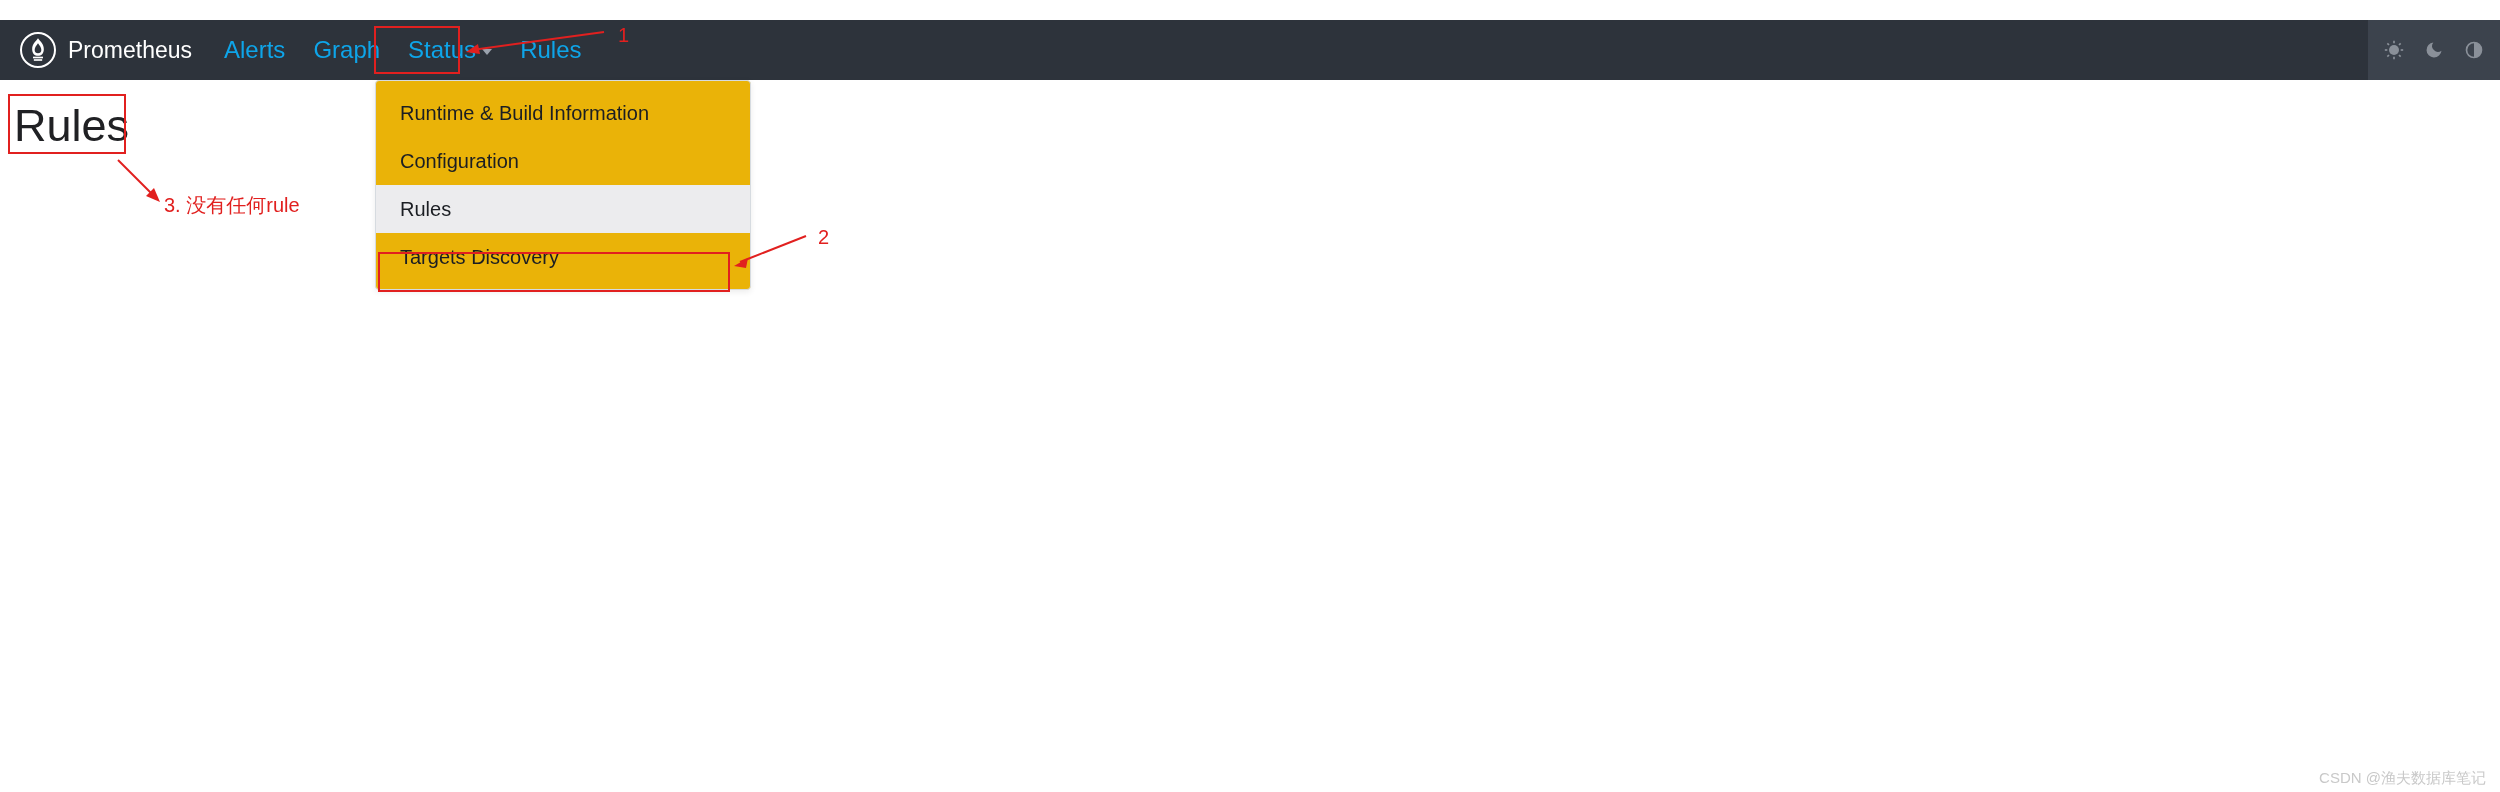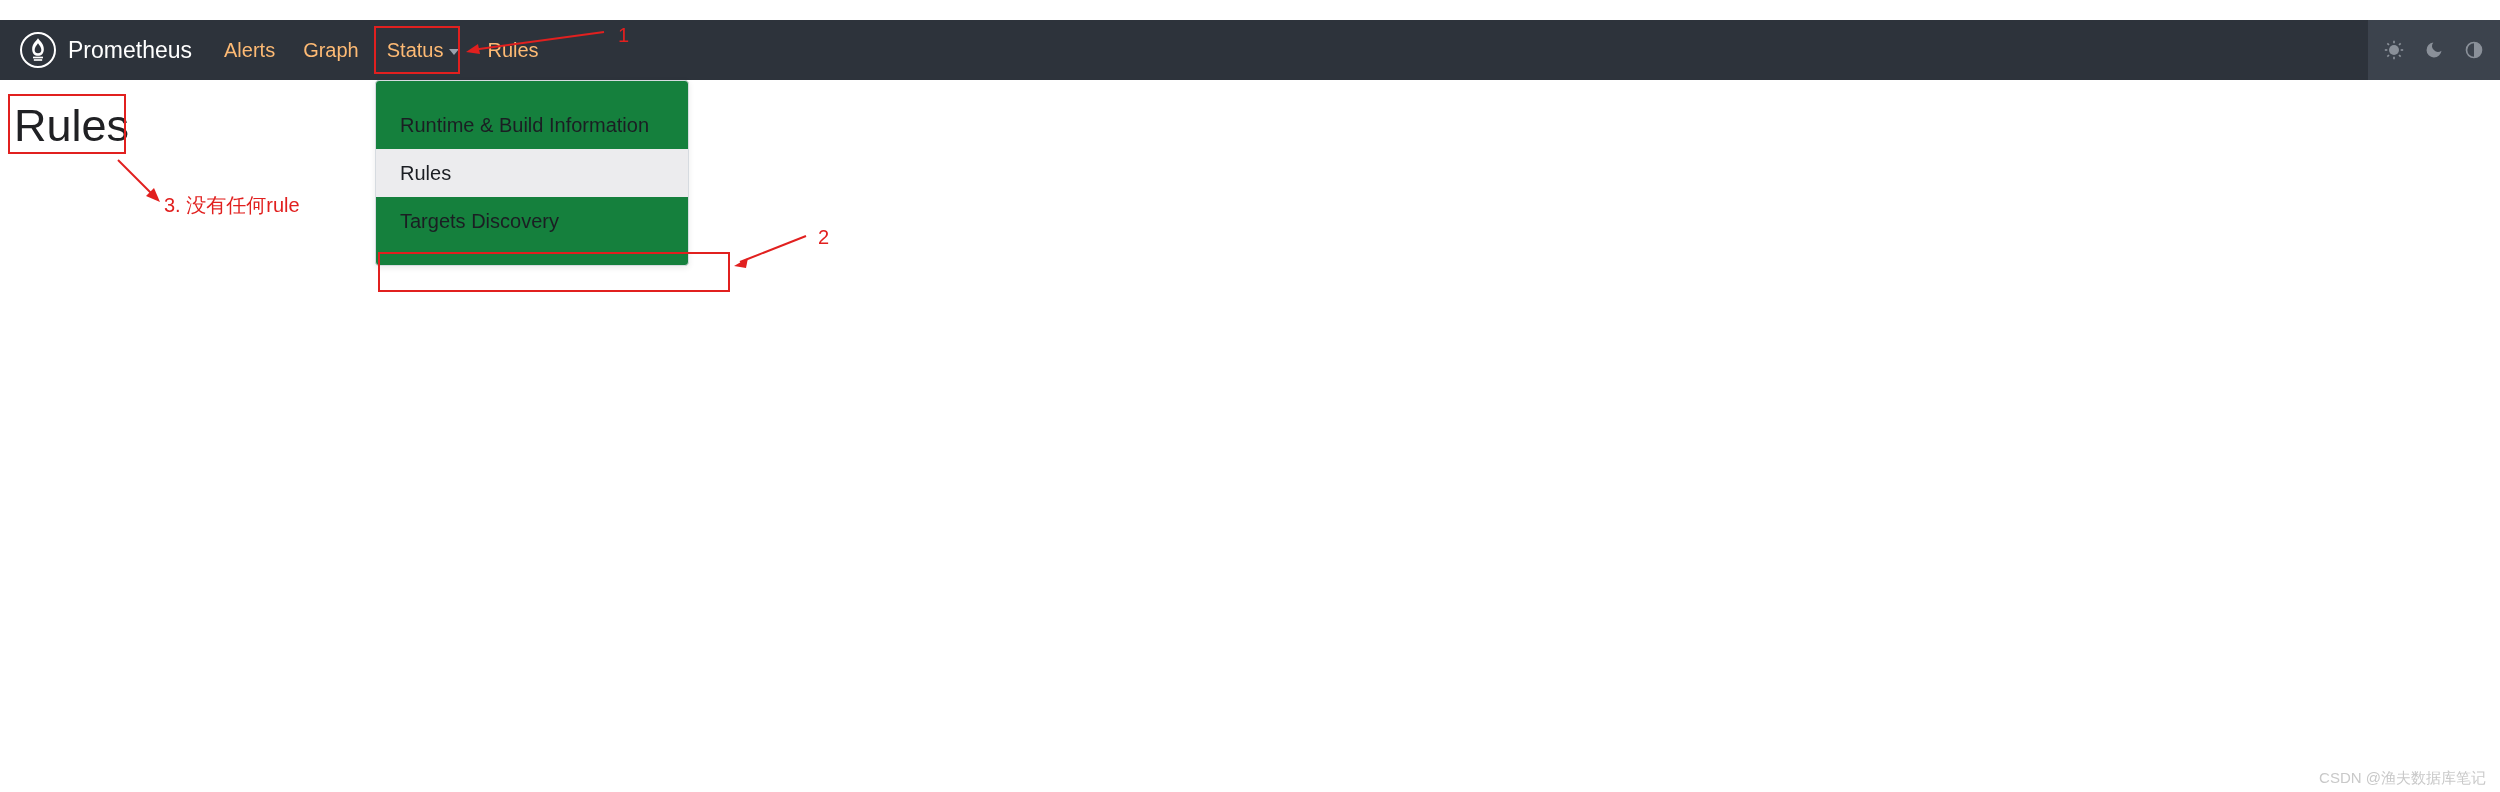--- a/index.html
+++ b/index.html
@@ -37,22 +37,22 @@
     }
     .logo svg { width: 20px; height: 24px; }
     .brand {
       color: #fff;
       font-size: 23px;
       font-weight: 400;
       margin-right: 18px;
     }
     .nav-items { display: flex; align-items: center; }
     .nav-item {
-      color: #fdba74;
-      font-size: 20px;
+      color: #0ea5e9;
+      font-size: 24px;
       padding: 16px 14px;
       cursor: pointer;
       display: flex;
       align-items: center;
       gap: 6px;
     }
     .caret {
       width: 0; height: 0;
       border-left: 5px solid transparent;
       border-right: 5px solid transparent;
@@ -73,25 +73,25 @@
     .theme-btn {
       padding: 6px 8px;
       color: #b0b7c0;
       display: flex;
       align-items: center;
     }
     .dropdown {
       position: absolute;
       top: 80px;
       left: 375px;
-      width: 314px;
-      background: #15803d;
+      width: 376px;
+      background: #eab308;
       border: 1px solid #d6dbe0;
       border-radius: 4px;
-      padding: 20px 0;
+      padding: 8px 0;
       box-shadow: 0 2px 6px rgba(0,0,0,0.08);
     }
     .dropdown-item {
       padding: 8px 24px;
       font-size: 20px;
       color: #1b1e23;
       cursor: pointer;
       line-height: 1.6;
     }
     .dropdown-item.active { background: #ececee; }
@@ -220,20 +220,21 @@
       <svg width="20" height="20" viewBox="0 0 24 24">
         <circle cx="12" cy="12" r="9" fill="none" stroke="#8a9099" stroke-width="2"></circle>
         <path d="M12 3 A9 9 0 0 1 12 21 Z" fill="#8a9099"></path>
       </svg>
     </div>
   </div>
 </div>
 
 <div class="dropdown" id="status-dropdown">
     <div class="dropdown-item">Runtime &amp; Build Information</div>
+    <div class="dropdown-item">Configuration</div>
     <div class="dropdown-item active">Rules</div>
     <div class="dropdown-item">Targets Discovery</div>
   </div>
 
 <h1 class="page-title">Rules</h1>
 
 <div class="box-status"></div>
 <svg class="arrow1" width="150" height="30">
   <line x1="6" y1="24" x2="138" y2="6" stroke="#e1201f" stroke-width="2"></line>
   <polygon points="0,26 12,18 14,28" fill="#e1201f"></polygon>

